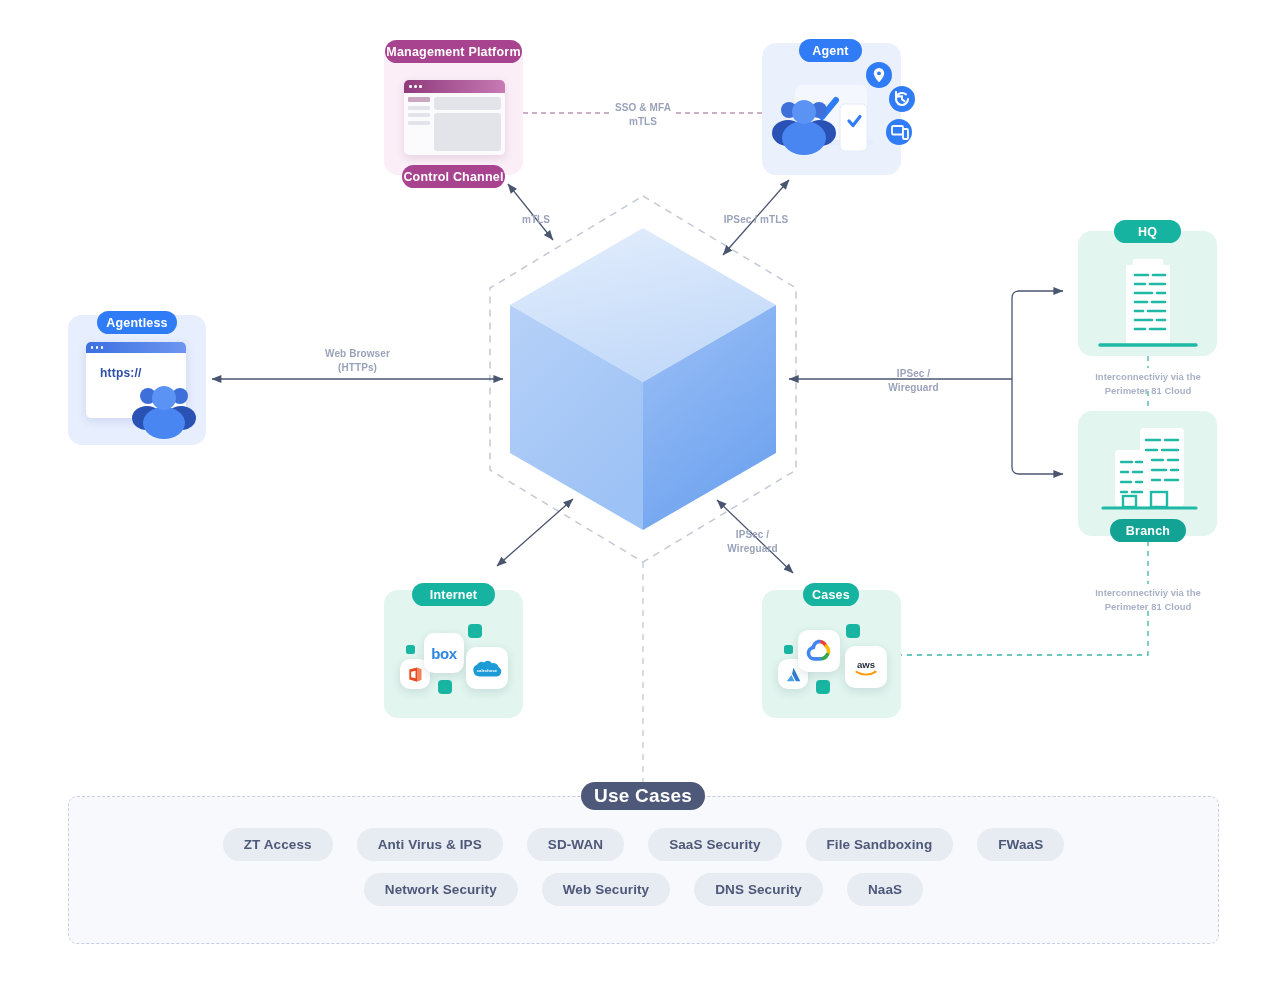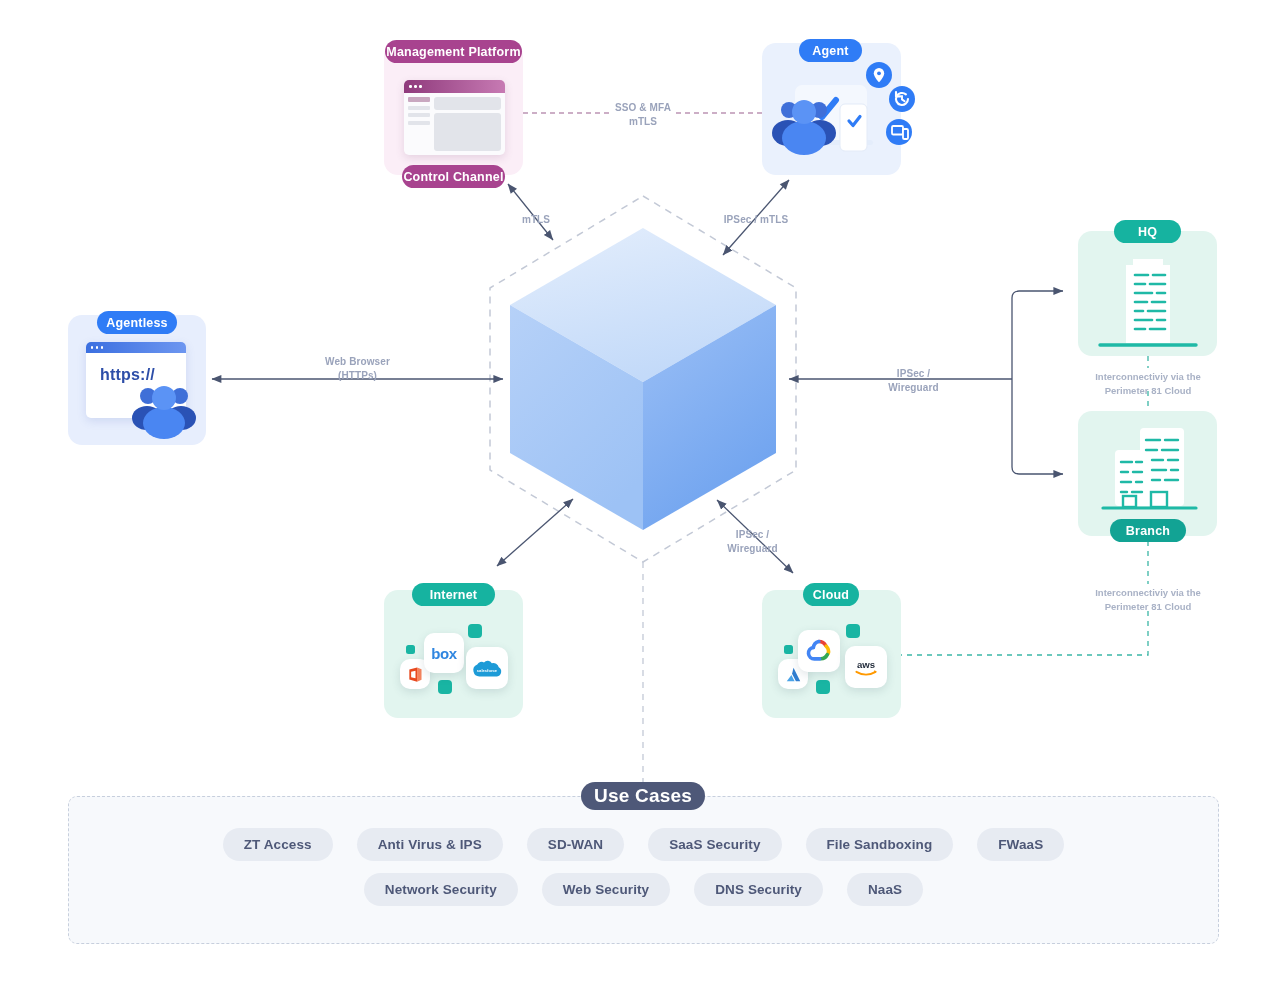--- a/index.html
+++ b/index.html
@@ -48,21 +48,21 @@
 
   
   #agentless-panel { left: 68px; top: 315px; width: 138px; height: 130px; background: #e7eefd; }
   #agentless-badge { left: 97px; top: 311px; width: 80px; background: #2f7cf6; }
   .https-card {
     position: absolute; left: 86px; top: 342px; width: 100px; height: 76px;
     background: #fff; border-radius: 5px; box-shadow: 0 3px 10px rgba(60,90,180,.15); overflow: hidden;
   }
   .hc-bar { height: 11px; background: linear-gradient(90deg,#3b6fe0,#6d96f0); display: flex; align-items: center; padding-left: 5px; gap: 2.5px; }
   .hc-dot { width: 2.4px; height: 2.4px; border-radius: 50%; background: #fff; }
-  .hc-text { font-size: 16px; font-weight: 600; color: #2d4ea8; padding: 13px 0 0 14px; letter-spacing: .2px; }
+  .hc-text { font-size: 12px; font-weight: 600; color: #2d4ea8; padding: 13px 0 0 14px; letter-spacing: .2px; }
 
   
   #hq-panel { left: 1078px; top: 231px; width: 139px; height: 125px; background: #e2f5ef; }
   #hq-badge { left: 1114px; top: 220px; width: 67px; background: #16b3a0; }
   #branch-panel { left: 1078px; top: 411px; width: 139px; height: 125px; background: #e2f5ef; }
   #branch-badge { left: 1110px; top: 519px; width: 76px; background: #12a394; }
 
   
   #internet-panel { left: 384px; top: 590px; width: 139px; height: 128px; background: #e2f5ef; }
   #internet-badge { left: 412px; top: 583px; width: 83px; background: #16b3a0; }
@@ -340,27 +340,27 @@
       <path d="M8.4 9.5 a7.2 7.2 0 0 1 5.4 -6" fill="none" stroke="#4285f4" stroke-width="3.6" stroke-linecap="round"></path>
     </svg>
   </div>
   <div class="logo-card" style="left:845px; top:646px; width:42px; height:42px;">
     <svg width="32" height="24" viewBox="0 0 40 30">
       <text x="20" y="16" font-size="12" fill="#252f3e" text-anchor="middle" font-family="'Liberation Sans',sans-serif" font-weight="700">aws</text>
       <path d="M8 21 q12 7 24 0" fill="none" stroke="#f90" stroke-width="2.4" stroke-linecap="round"></path>
       <path d="M30 19.2 l3 1.5 l-2.6 2.1 z" fill="#f90"></path>
     </svg>
   </div>
-  <div class="badge" id="iaas-badge">Cloud</div>
+  <div class="badge" id="iaas-badge">Cases</div>
 
   <div class="conn-label" style="left:589px; top:101px; width:108px;">SSO &amp; MFA
 mTLS</div>
   <div class="conn-label" style="left:510px; top:213px; width:52px;">mTLS</div>
   <div class="conn-label" style="left:715px; top:213px; width:82px;">IPSec / mTLS</div>
-  <div class="conn-label" style="left:309px; top:355px; width:97px;">Web Browser
+  <div class="conn-label" style="left:309px; top:347px; width:97px;">Web Browser
 (HTTPs)</div>
   <div class="conn-label" style="left:869px; top:367px; width:89px;">IPSec /
 Wireguard</div>
   <div class="conn-label" style="left:710px; top:528px; width:85px;">IPSec /
 Wireguard</div>
   <div class="interconnect-label" style="left:1048px; top:370px;">Interconnectiviy via the
 Perimeter 81 Cloud</div>
   <div class="interconnect-label" style="left:1048px; top:586px;">Interconnectiviy via the
 Perimeter 81 Cloud</div>
 

